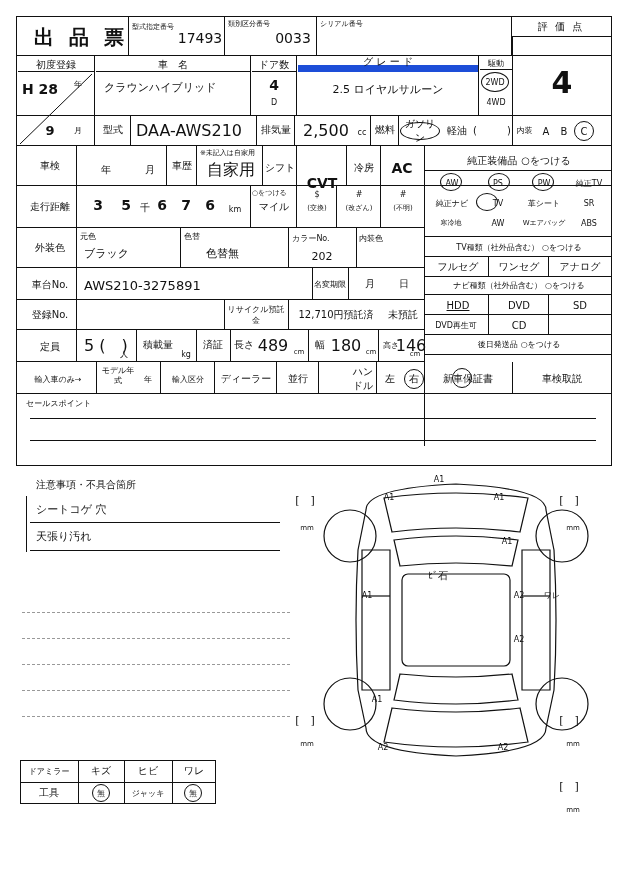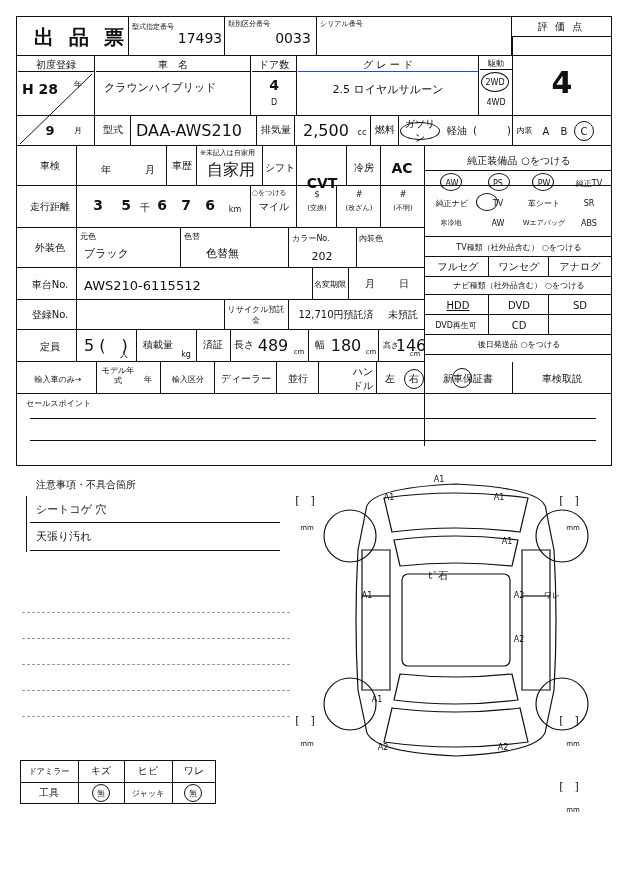--- a/index.html
+++ b/index.html
@@ -60,21 +60,21 @@
 
   <div class="bx c f9" style="left:96px;top:58px;width:154px;height:14px;border-bottom:1px solid #111;">車　名</div>
   <div class="bx l f11" style="left:104px;top:78px;width:150px;height:18px;">クラウンハイブリッド</div>
   <div class="bx" style="left:250px;top:56px;width:1px;height:60px;background:#111;"></div>
 
   <div class="bx c f9" style="left:252px;top:58px;width:44px;height:14px;border-bottom:1px solid #111;">ドア数</div>
   <div class="bx c f14 bold" style="left:252px;top:76px;width:44px;height:18px;">4</div>
   <div class="bx c f8" style="left:252px;top:96px;width:44px;height:12px;">D</div>
   <div class="bx" style="left:296px;top:56px;width:1px;height:60px;background:#111;"></div>
 
-  <div class="bx c f9" style="left:298px;top:58px;width:180px;height:14px;border-bottom:1px solid #1d4ed8;">グ レ ー ド</div>
+  <div class="bx c f9" style="left:298px;top:58px;width:180px;height:14px;border-bottom:7px solid #1d4ed8;">グ レ ー ド</div>
   <div class="bx c f11" style="left:298px;top:80px;width:180px;height:18px;">2.5 ロイヤルサルーン</div>
   <div class="bx" style="left:478px;top:56px;width:1px;height:60px;background:#111;"></div>
 
   <div class="bx c f8" style="left:480px;top:58px;width:32px;height:12px;border-bottom:1px solid #111;">駆動</div>
   <div class="bx ring f8" style="left:481px;top:72px;width:28px;height:20px;border-radius:50%;">2WD</div>
   <div class="bx c f8" style="left:481px;top:94px;width:30px;height:16px;">4WD</div>
 
   <div class="bx" style="left:16px;top:116px;width:596px;height:30px;border-bottom:1px solid #111;"></div>
   <div class="bx c f9" style="left:96px;top:120px;width:34px;height:20px;">型式</div>
   <div class="bx" style="left:130px;top:116px;width:1px;height:30px;background:#111;"></div>
@@ -216,21 +216,21 @@
   <div class="bx c f8" style="left:426px;top:336px;width:186px;height:16px;">
     <span>後日発送品</span>
     <span style="width:3px;"></span>
     <span>○をつける</span>
   </div>
   <div class="bx" style="left:424px;top:354px;width:188px;height:1px;background:#111;"></div>
 
   <div class="bx" style="left:16px;top:268px;width:408px;height:32px;border-bottom:1px solid #111;"></div>
   <div class="bx c f10" style="left:24px;top:276px;width:52px;height:18px;">車台No.</div>
   <div class="bx" style="left:76px;top:268px;width:1px;height:32px;background:#111;"></div>
-  <div class="bx l f13" style="left:84px;top:276px;width:180px;height:18px;">AWS210-6115512</div>
+  <div class="bx l f13" style="left:84px;top:276px;width:180px;height:18px;">AWS210-3275891</div>
   <div class="bx" style="left:312px;top:268px;width:1px;height:32px;background:#111;"></div>
   <div class="bx c f8" style="left:314px;top:270px;width:32px;height:28px;line-height:11px;">
       <span style="display:block;">名変期限</span>
     </div>
   <div class="bx" style="left:348px;top:268px;width:1px;height:32px;background:#111;"></div>
   <div class="bx c f9" style="left:362px;top:276px;width:16px;height:16px;">月</div>
   <div class="bx c f9" style="left:396px;top:276px;width:16px;height:16px;">日</div>
 
   <div class="bx" style="left:16px;top:300px;width:408px;height:30px;border-bottom:1px solid #111;"></div>
   <div class="bx c f10" style="left:24px;top:306px;width:52px;height:18px;">登録No.</div>

